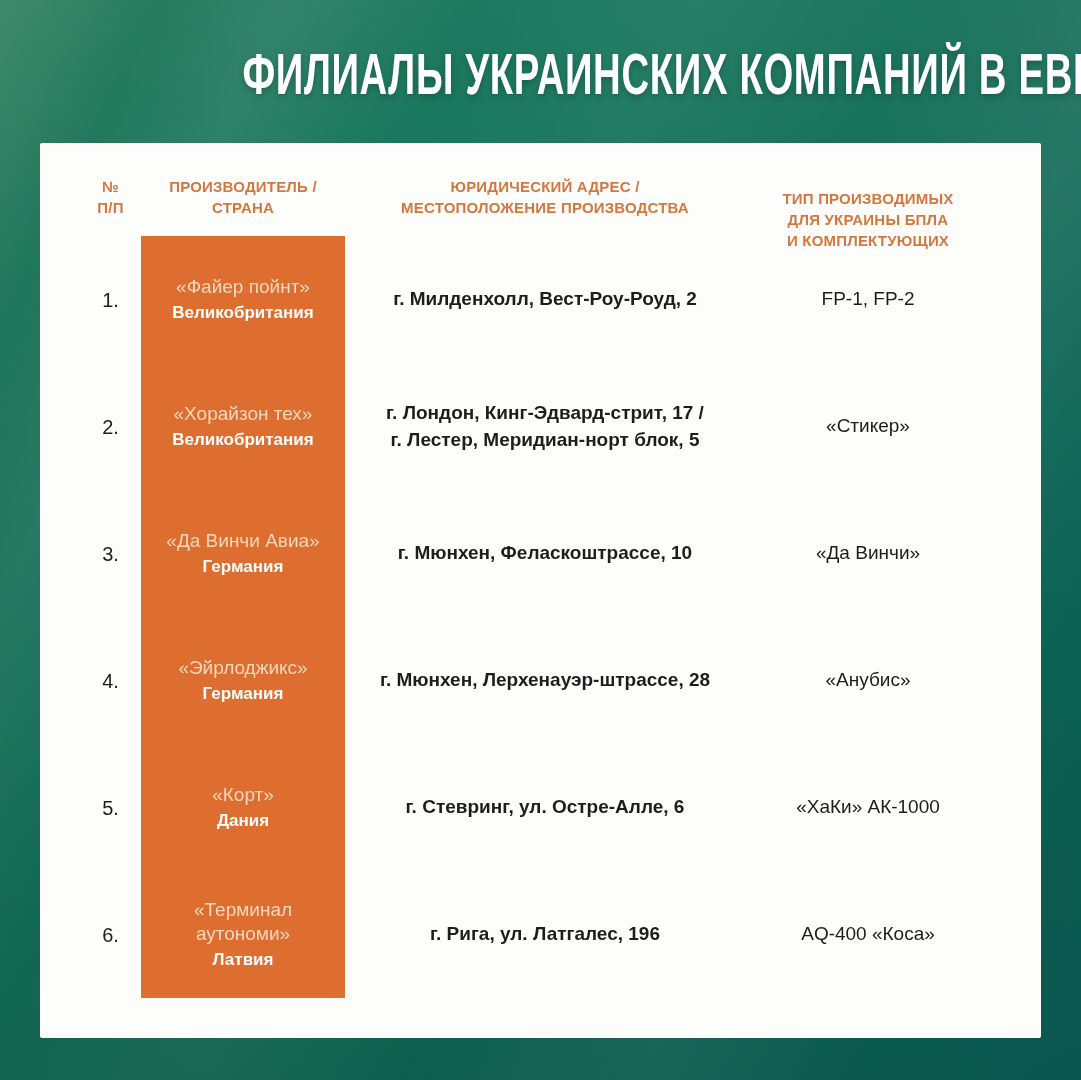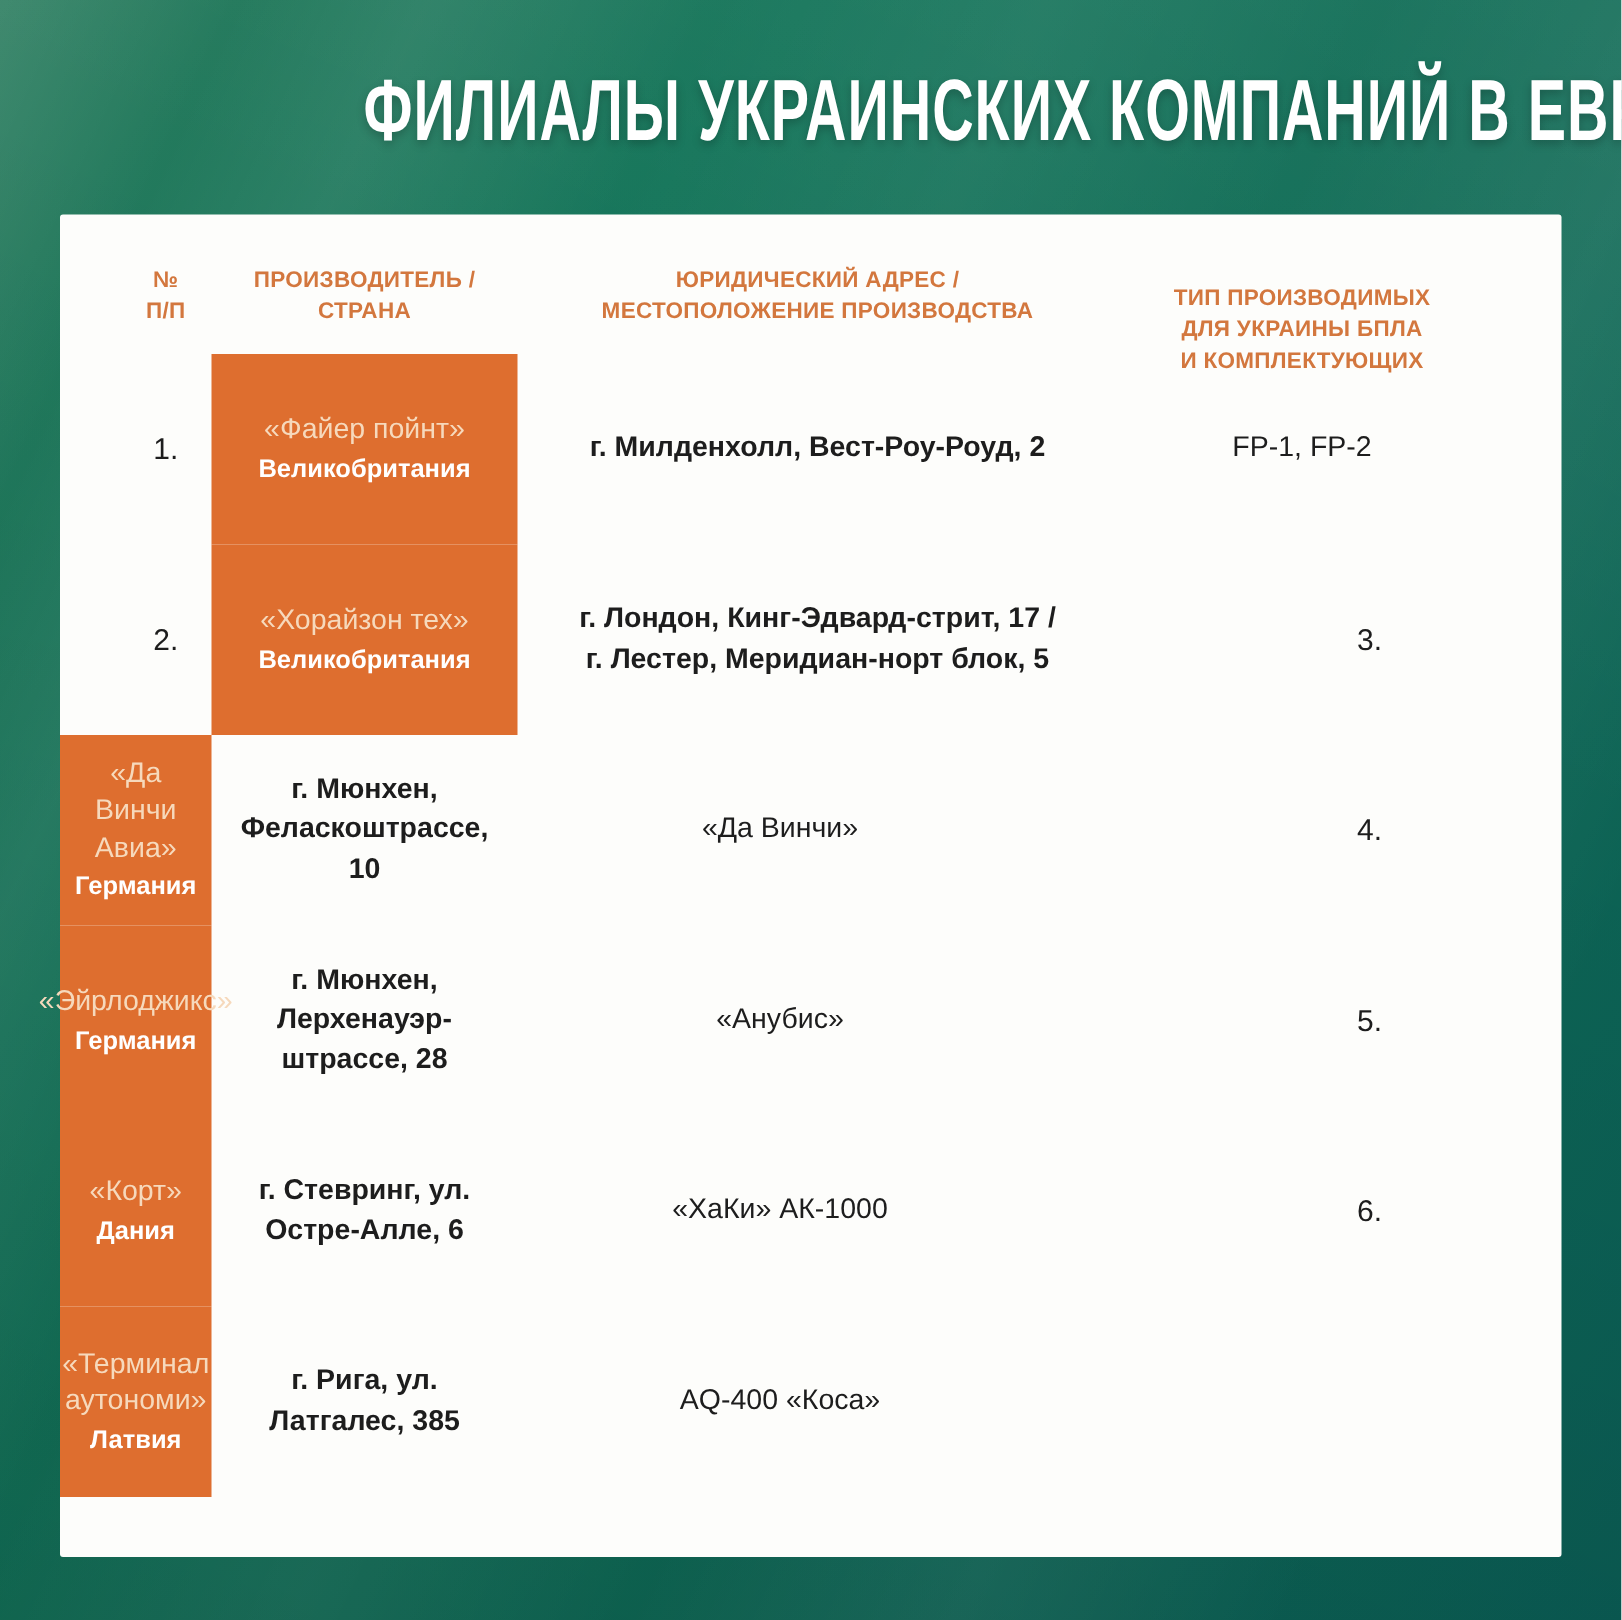--- a/index.html
+++ b/index.html
@@ -96,20 +96,21 @@
   <div class="cell address-cell">г. Милденхолл, Вест-Роу-Роуд, 2</div>
   <div class="cell type-col">FP-1, FP-2</div>
 
   <div class="cell num-col">2.</div>
   <div class="cell producer-cell">
     <div class="company">«Хорайзон тех»</div>
     <div class="country">Великобритания</div>
   </div>
   <div class="cell address-cell">г. Лондон, Кинг-Эдвард-стрит, 17 /
 г. Лестер, Меридиан-норт блок, 5</div>
+  <div class="cell type-col">«Стикер»</div>
 
   <div class="cell num-col">3.</div>
   <div class="cell producer-cell">
     <div class="company">«Да Винчи Авиа»</div>
     <div class="country">Германия</div>
   </div>
   <div class="cell address-cell">г. Мюнхен, Феласкоштрассе, 10</div>
   <div class="cell type-col">«Да Винчи»</div>
 
   <div class="cell num-col">4.</div>
@@ -126,16 +127,16 @@
     <div class="country">Дания</div>
   </div>
   <div class="cell address-cell">г. Стевринг, ул. Остре-Алле, 6</div>
   <div class="cell type-col">«ХаКи» АК-1000</div>
 
   <div class="cell num-col">6.</div>
   <div class="cell producer-cell">
     <div class="company">«Терминал аутономи»</div>
     <div class="country">Латвия</div>
   </div>
-  <div class="cell address-cell">г. Рига, ул. Латгалес, 385</div>
+  <div class="cell address-cell">г. Рига, ул. Латгалес, 196</div>
   <div class="cell type-col">AQ-400 «Коса»</div>
 </div>
 </div>
 
 </body></html>

